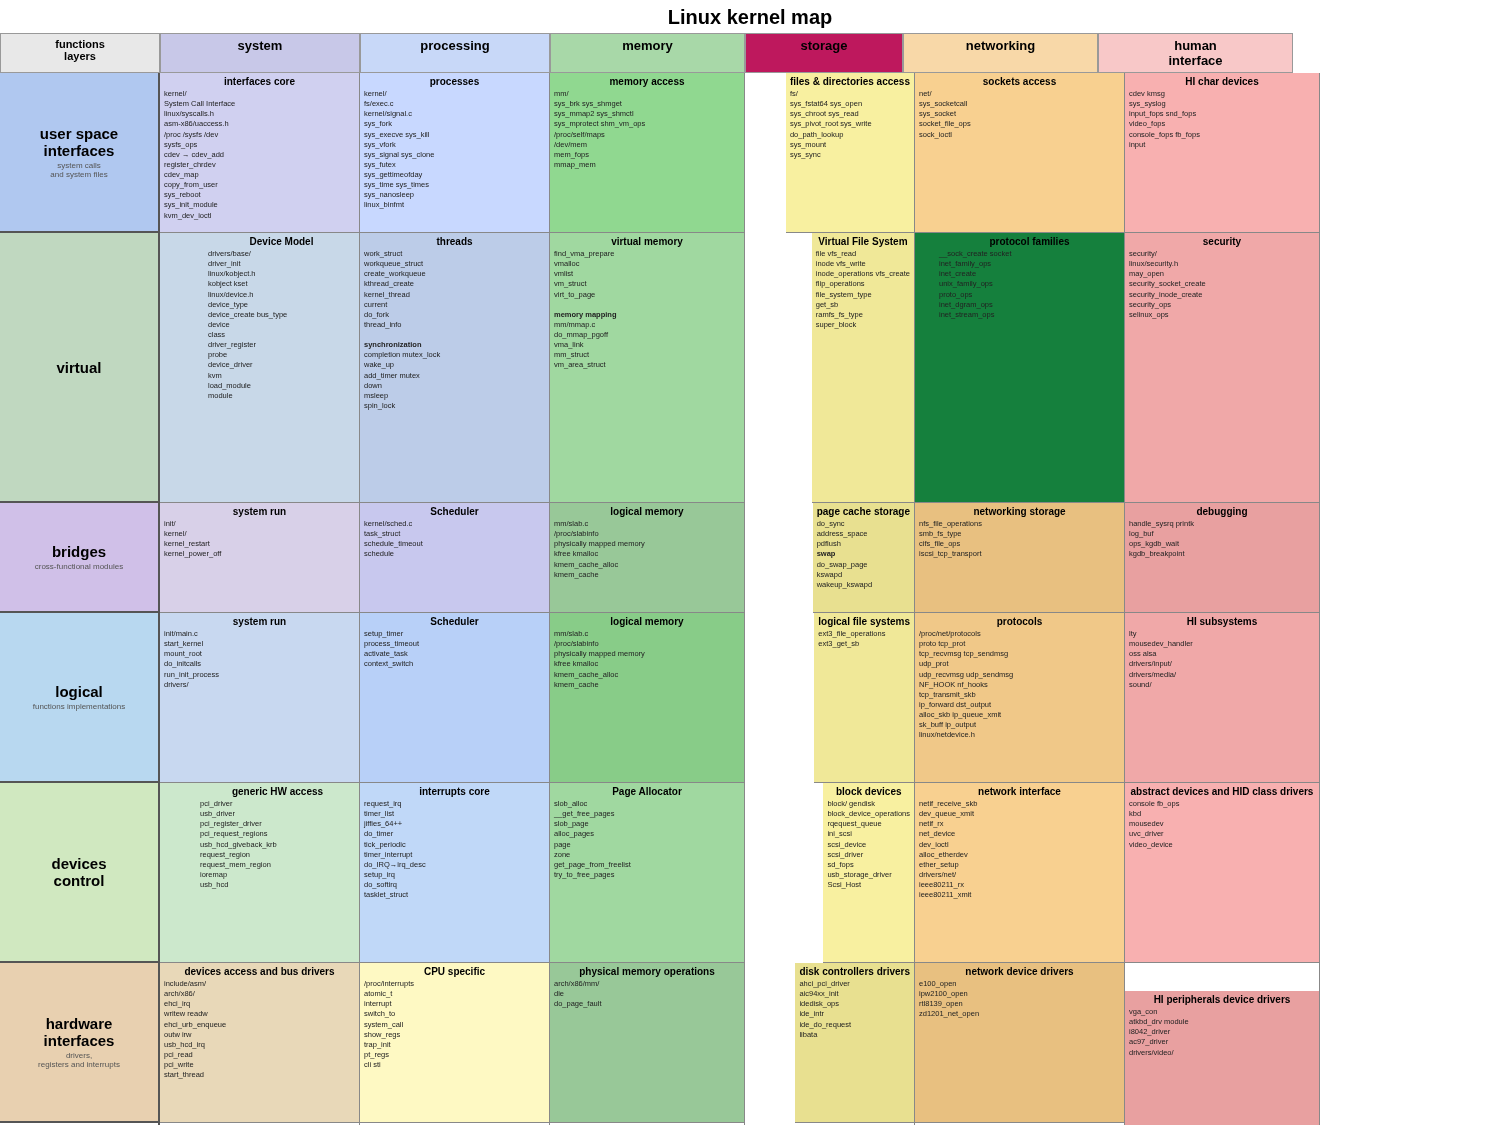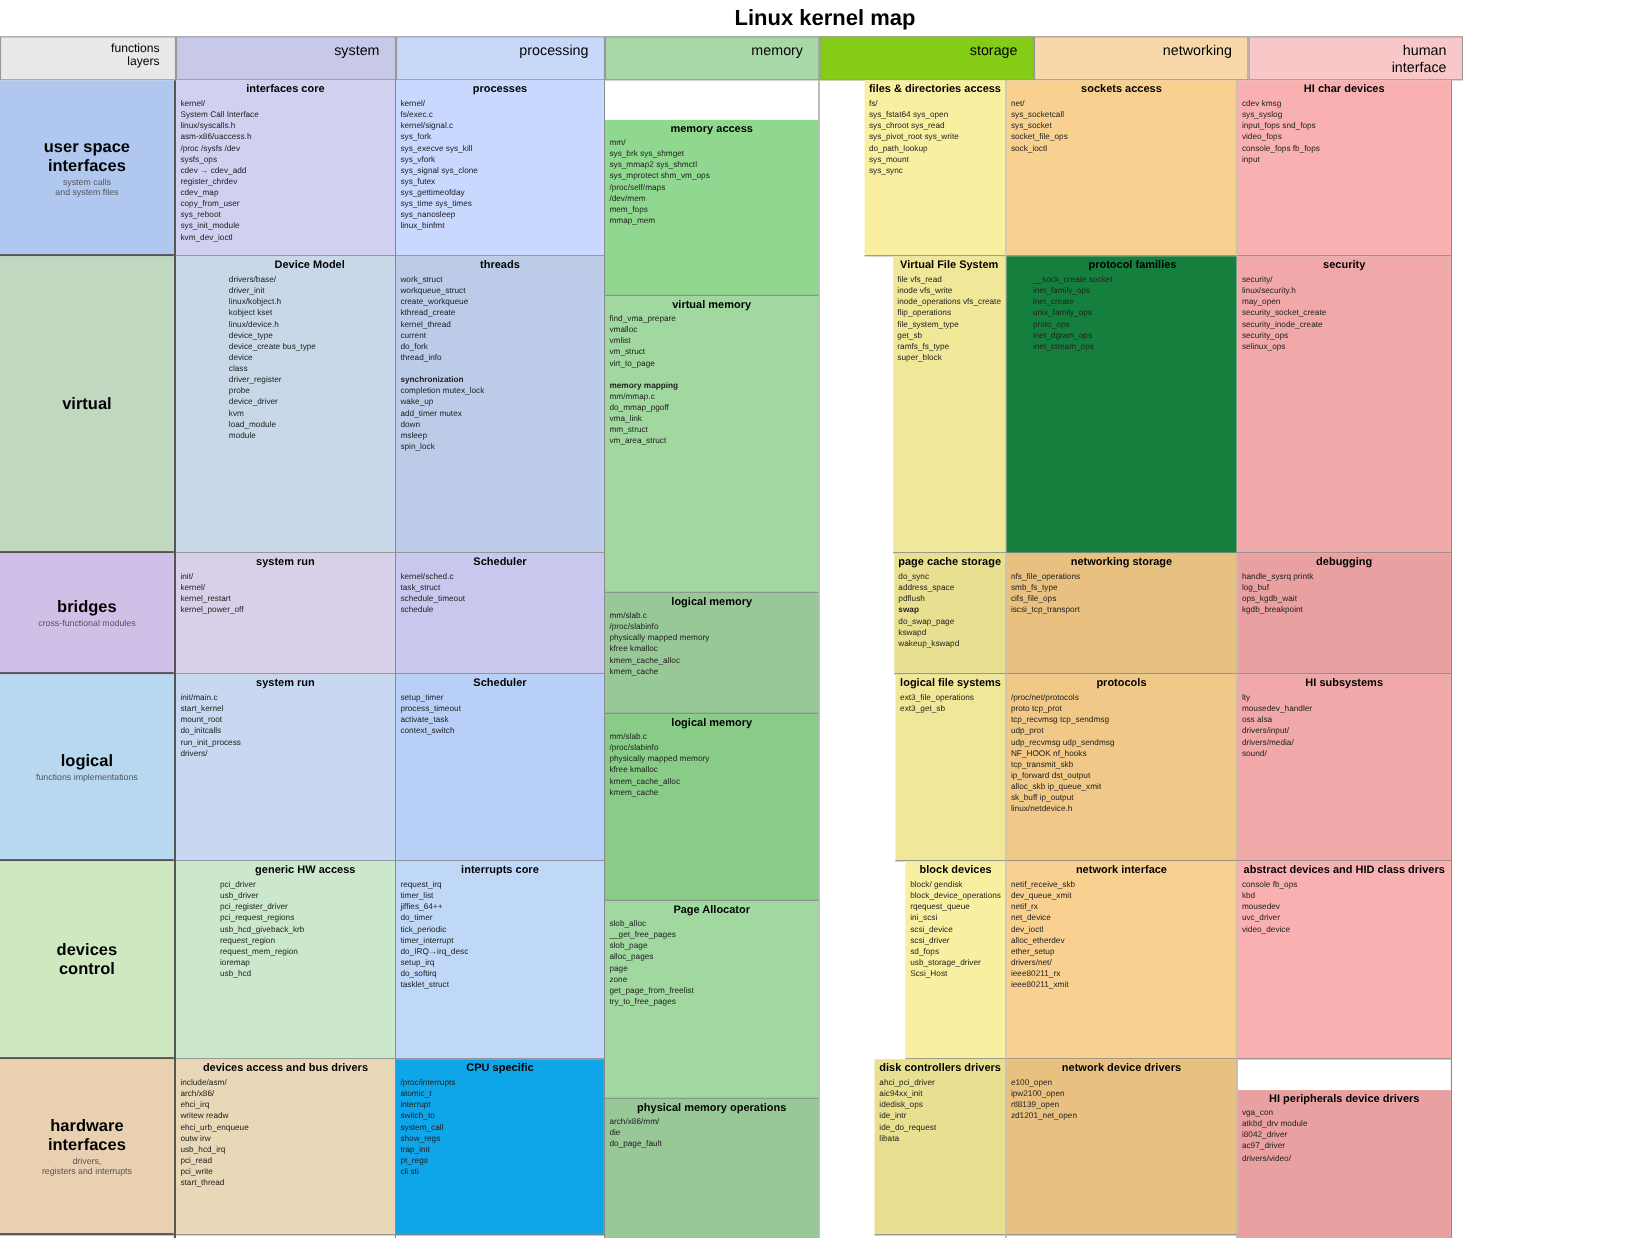--- a/index.html
+++ b/index.html
@@ -20,32 +20,32 @@
       font-weight: bold;
       padding: 6px 0 4px 0;
       background: #fff;
     }
     .header-row {
       display: flex;
       width: 100%;
       background: #fff;
     }
     .col-header {
-      text-align: right;
-      font-weight: normal;
+      text-align: center;
+      font-weight: bold;
       font-size: 13px;
-      padding: 4px 14px;
+      padding: 4px 2px;
       border: 1px solid #999;
     }
     
     .col-layers { width: 160px; background: #e8e8e8; }
     .col-system { width: 200px; background: #c8c8e8; }
     .col-processing { width: 190px; background: #c8d8f8; }
     .col-memory { width: 195px; background: #a8d8a8; }
-    .col-storage { width: 195px; background: #84cc16; }
+    .col-storage { width: 158px; background: #be185d; }
     .col-networking { width: 195px; background: #f8d8a8; }
     .col-human { width: 195px; background: #f8c8c8; }
     .layer-col {
       display: flex;
       flex-direction: column;
       width: 160px;
       border-right: 2px solid #555;
     }
     .layer-cell {
       display: flex;
@@ -110,21 +110,21 @@
     .system-bridges { background: #d8d0e8; }
     .system-logical { background: #c8d8f0; }
     .system-devices { background: #cce8cc; }
     .system-hardware { background: #e8d8b8; }
 
     .processing-userspace { background: #c8d8ff; }
     .processing-virtual { background: #bccce8; }
     .processing-bridges { background: #c8c8ee; }
     .processing-logical { background: #b8d0f8; }
     .processing-devices { background: #c0d8f8; }
-    .processing-hardware { background: #0ea5e9; }
+    .processing-hardware { background: #fef9c3; }
 
     .memory-userspace { background: #90d890; }
     .memory-virtual { background: #a0d8a0; }
     .memory-bridges { background: #98c898; }
     .memory-logical { background: #88cc88; }
     .memory-devices { background: #a0d8a0; }
     .memory-hardware { background: #98c898; }
 
     .storage-userspace { background: #f8f0a0; }
     .storage-virtual { background: #f0e898; }
@@ -387,21 +387,21 @@
             <span>system_call</span>
             <span>show_regs</span>
             <span>trap_init</span>
             <span>pt_regs</span>
             <span>cli  sti</span>
           </div>
         </div>
       </div>
 
       <div class="content-col col-w-memory">
-        <div class="content-cell memory-userspace" style="height:160px;margin-top:36px;">
+        <div class="content-cell memory-userspace" style="height:160px;">
           <span class="cell-title">memory access</span>
           <div class="cell-items">
             <span>mm/</span>
             <span>sys_brk  sys_shmget</span>
             <span>sys_mmap2  sys_shmctl</span>
             <span>sys_mprotect  shm_vm_ops</span>
             <span>/proc/self/maps</span>
             <span>/dev/mem</span>
             <span>mem_fops</span>
             <span>mmap_mem</span>

